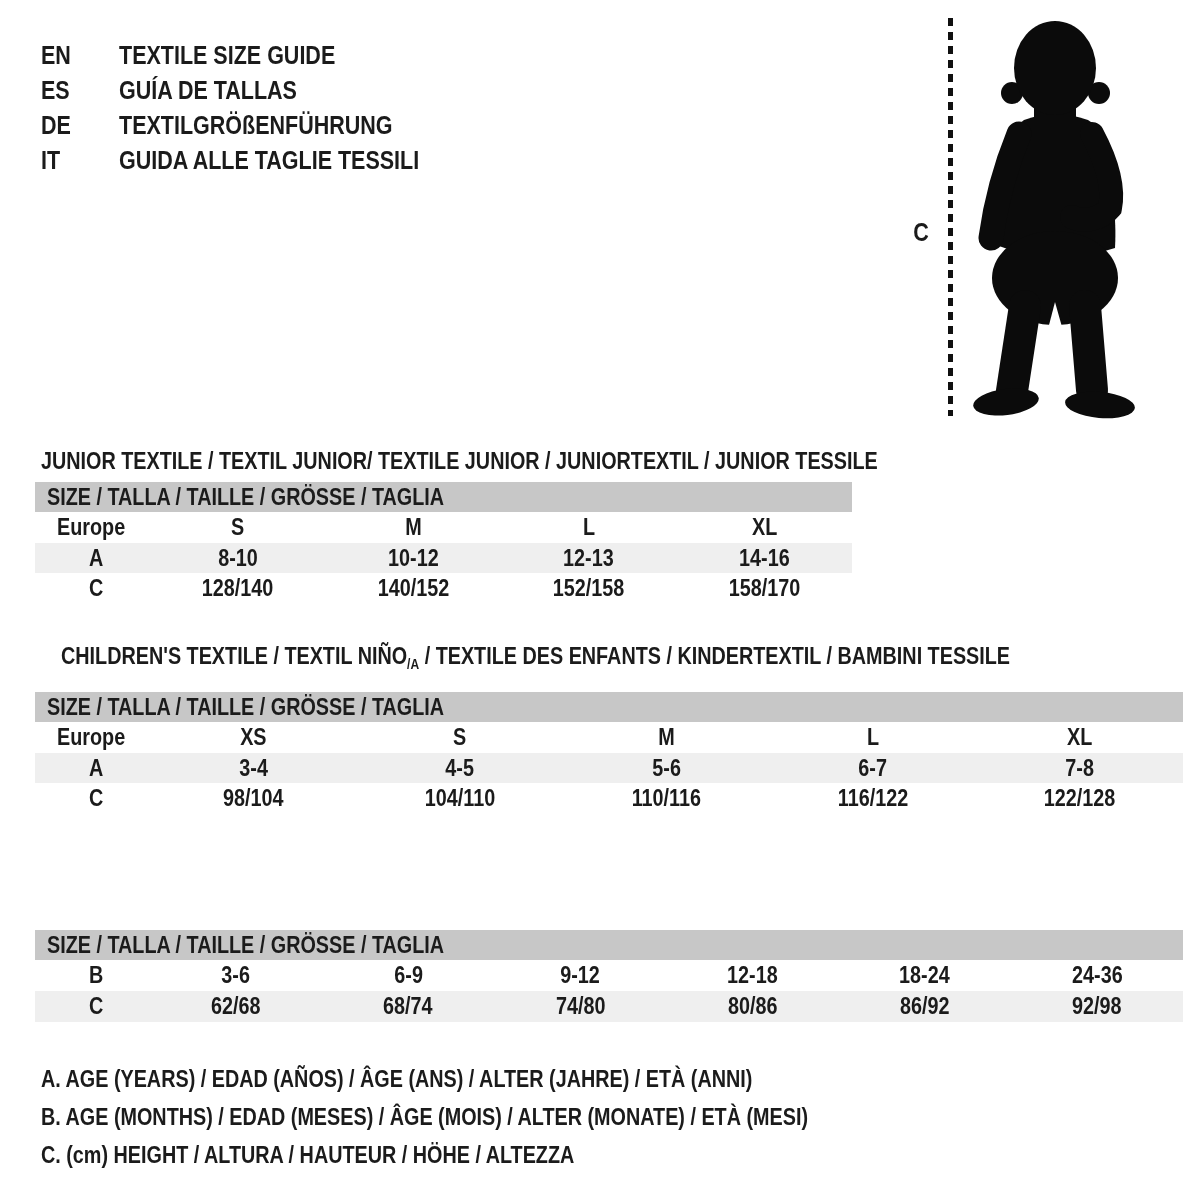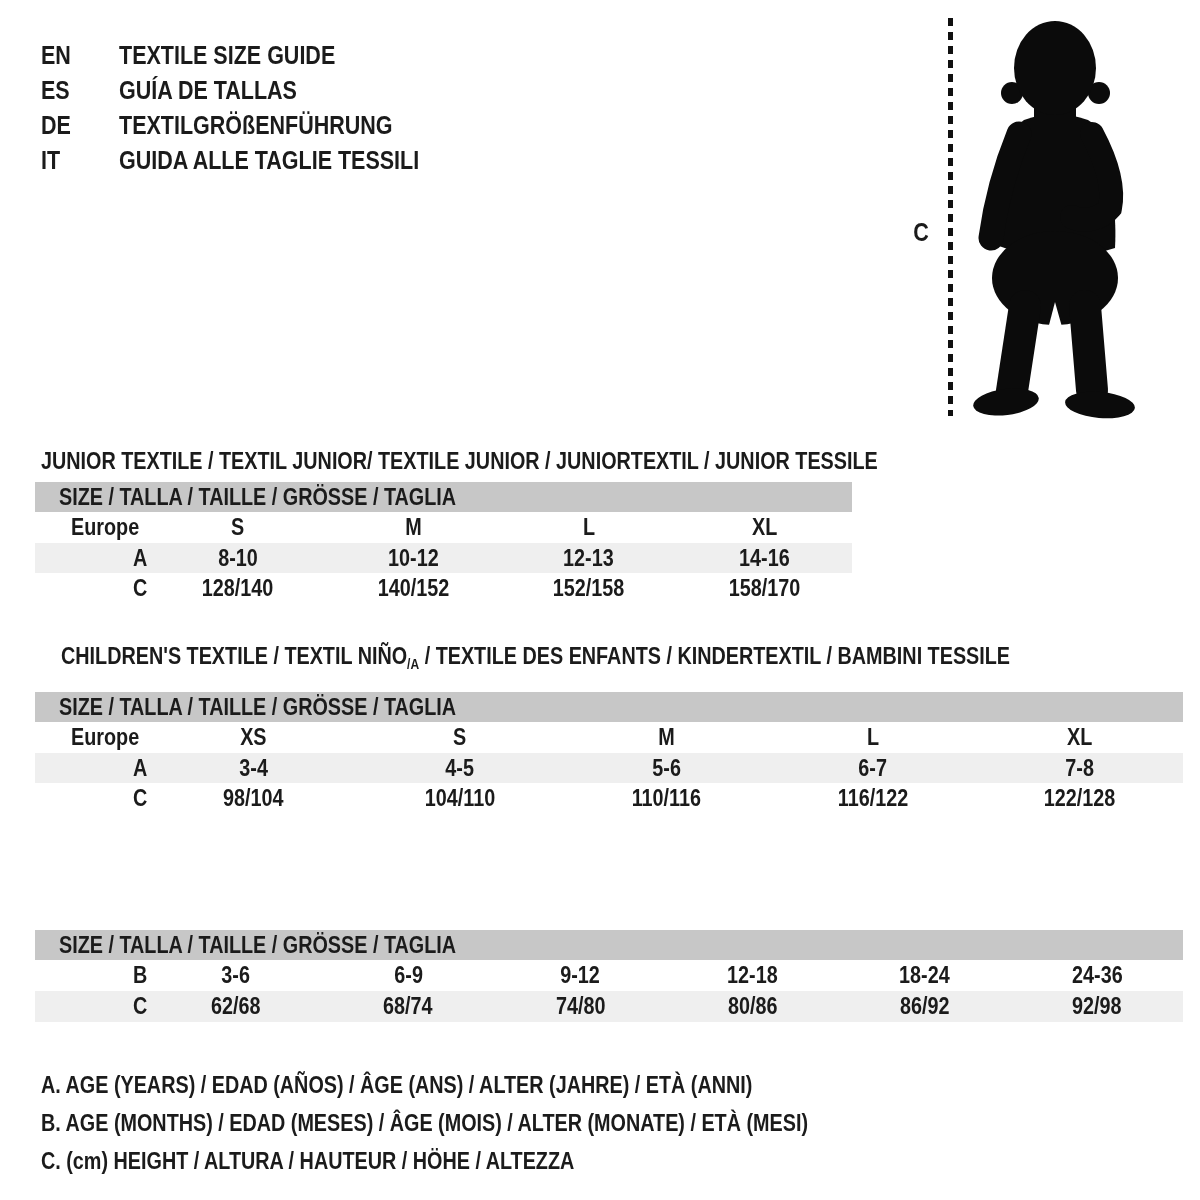--- a/index.html
+++ b/index.html
@@ -28,34 +28,34 @@
   .sec-title { position:absolute; left:41px; font-size:23px; white-space:nowrap; }
   .sub { font-size:14px; position:relative; top:5px; }
 
   
   .tbl { position:absolute; left:35px; }
   .tbl-junior   { top:482px; width:817px; }
   .tbl-children { top:692px; width:1148px; }
   .tbl-babies   { top:930px; width:1148px; }
   .band {
     height:30px; background:#c7c7c7; display:flex; align-items:center;
-    padding-left:24px; font-size:23px; box-sizing:border-box;
+    padding-left:12px; font-size:23px; box-sizing:border-box;
   }
   .row { display:grid; align-items:center; font-size:23px; }
   .r30 { height:30px; } .r31 { height:31px; }
   .cols5 { grid-template-columns:115px repeat(4,1fr); }
   .cols6 { grid-template-columns:115px repeat(5,1fr); }
   .cols7 { grid-template-columns:115px repeat(6,1fr); }
   .cell { text-align:center; }
-  .cell.left { text-align:right; padding-left:9px; }
+  .cell.left { text-align:center; padding-left:9px; }
   .stripe { background:#efefef; }
 
   
   .footnotes { position:absolute; left:41px; top:1066px; font-size:23px; }
-  .fn-line { height:38px; display:flex; align-items:center; }
+  .fn-line { height:38px; display:flex; }
 </style>
 </head>
 <body>
 
 <div class="canvas">
 
   <div class="lang-block">
     <div class="lang-row">
       <span class="lang-code cond ol">EN</span>
       <span class="cond ol">TEXTILE SIZE GUIDE</span>

